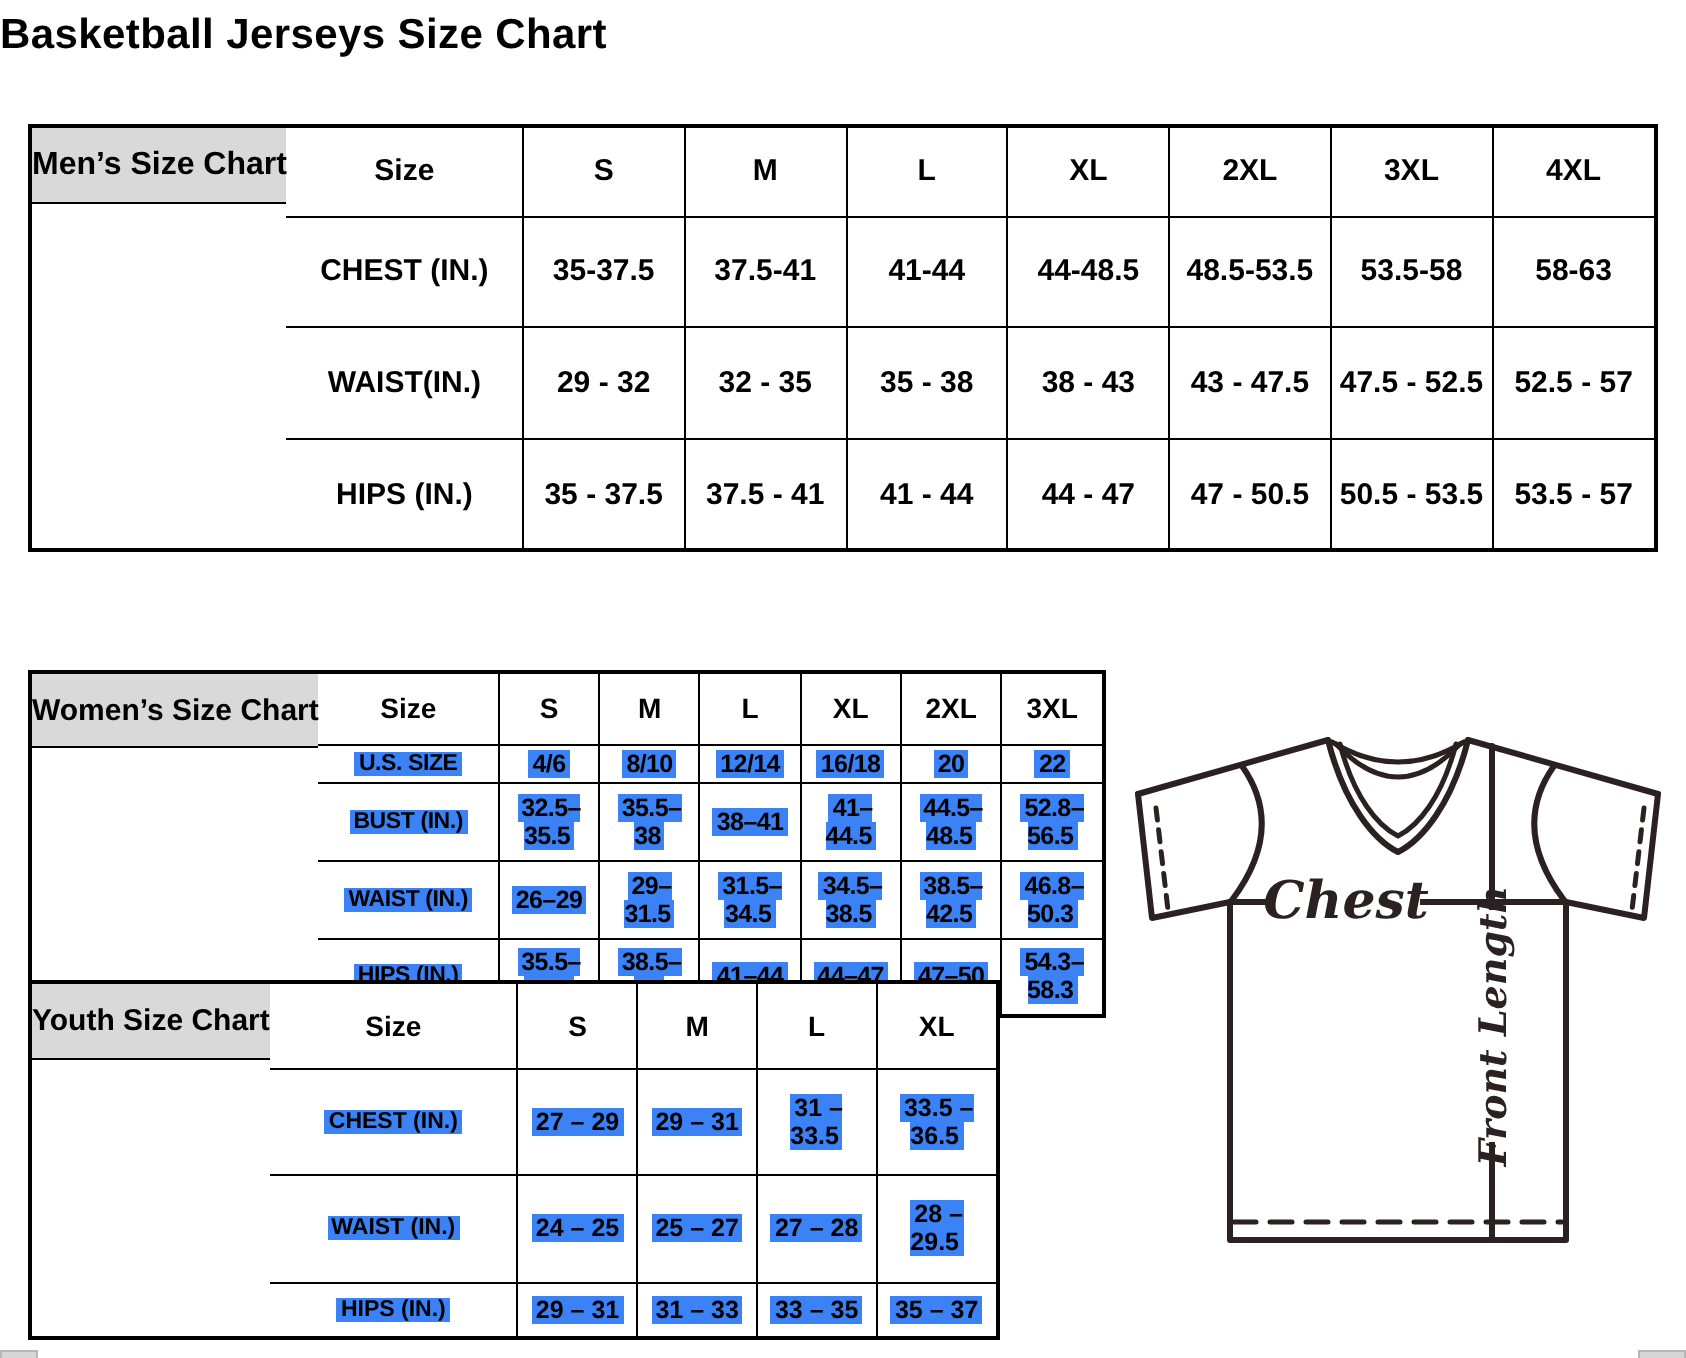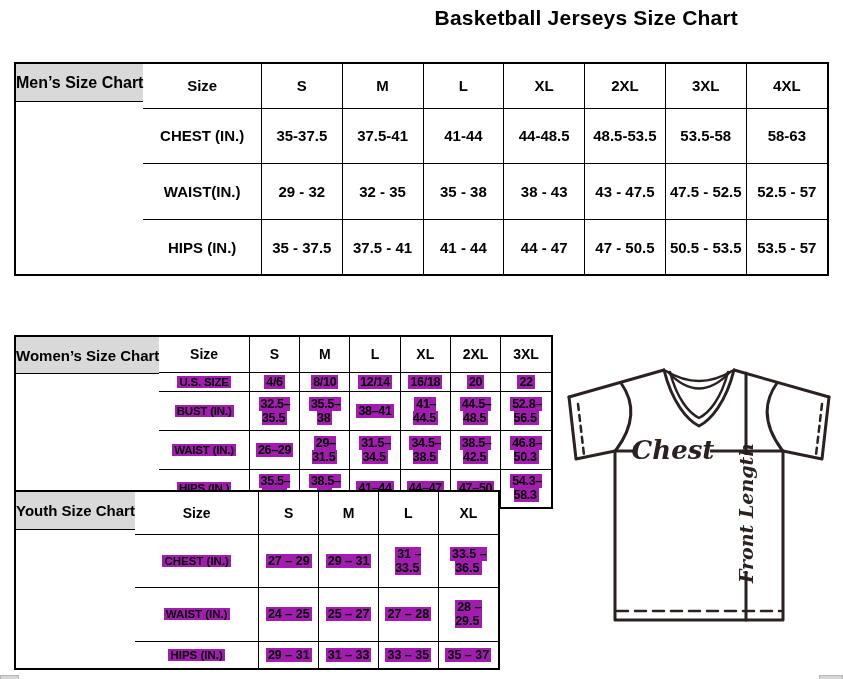--- a/index.html
+++ b/index.html
@@ -6,21 +6,21 @@
     --banner:#d9d9d9; --border:#000; --ink:#2b2121; --bg:#fff;
   }
   *{margin:0;padding:0;box-sizing:border-box;}
   html,body{width:843px;height:679px;}
   body{
     position:relative;width:843px;height:679px;background:var(--bg);
     font-family:"Liberation Sans","DejaVu Sans",sans-serif;color:#000;
     overflow:hidden;
   }
   .page-title{
-    position:absolute;left:0;top:6px;width:738px;text-align:right;
+    position:absolute;left:0;top:6px;width:738px;text-align:left;
     font-size:21px;font-weight:bold;letter-spacing:.2px;
   }
   .tbl-wrap{position:absolute;border:2px solid var(--border);background:#fff;display:flex;flex-direction:row;}
   .banner{
     background:var(--banner);border-bottom:1px solid var(--border);
     display:flex;align-items:center;justify-content:center;
     font-weight:bold;
   }
   table{border-collapse:collapse;table-layout:fixed;width:100%;flex:1;}
   th,td{border:1px solid var(--border);text-align:center;vertical-align:middle;font-weight:bold;padding:0 2px;}
@@ -47,21 +47,21 @@
 
   
   #youth-wrap{left:14px;top:490px;width:486px;height:180px;}
   #youth-wrap .banner{height:38px;font-size:15px;}
   #youth-table thead tr{height:42px;}
   #youth-table th,#youth-table td{font-size:14px;}
   #youth-table tbody th{font-size:11.5px;}
   #youth-table tbody td{font-size:12.5px;}
   #youth-table tr>*:first-child{width:124px;}
 
-  .hl{background:#a21caf;padding:0 2px;}
+  .hl{background:#3b82f6;padding:0 2px;}
 
   
   #jersey{position:absolute;left:560px;top:362px;width:280px;height:263px;}
   #jersey path,#jersey line{stroke:var(--ink);fill:none;stroke-linecap:round;stroke-linejoin:round;}
   .diagram-text{
     font-family:"DejaVu Serif","Liberation Serif",serif;
     font-weight:bold;font-style:italic;fill:var(--ink);
   }
 
   .scroll-frag{position:absolute;height:4px;bottom:0;background:#d6d6d6;border:1px solid #b7b7b7;border-bottom:none;}

